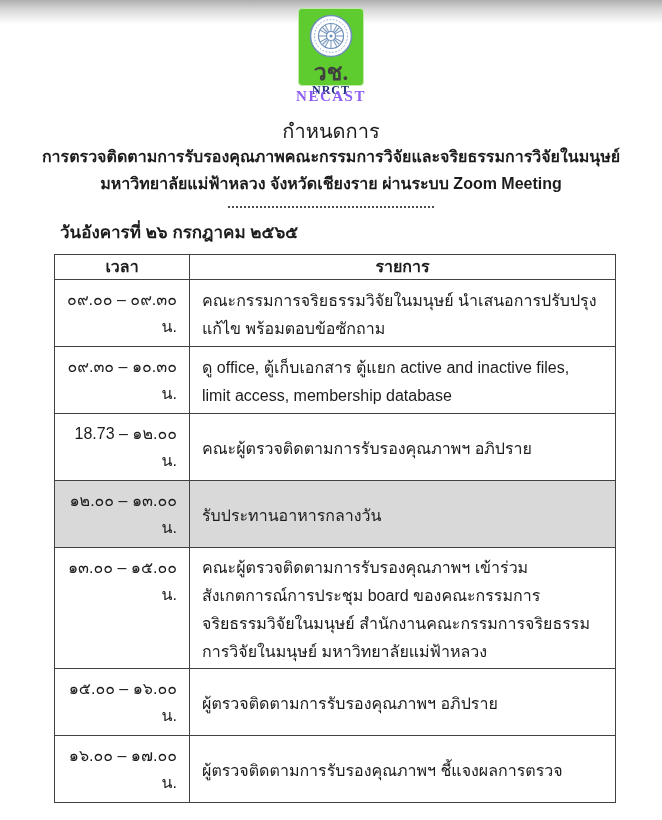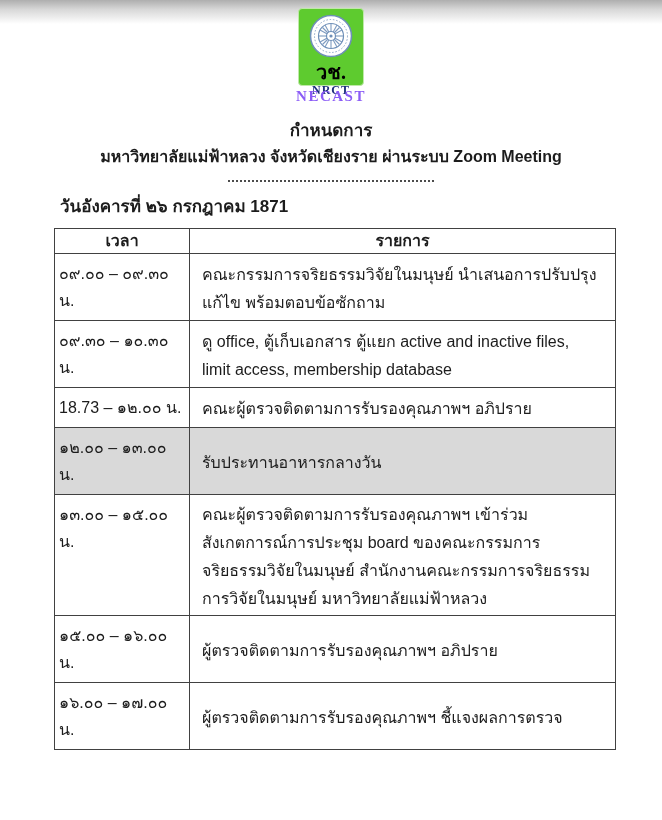--- a/index.html
+++ b/index.html
@@ -23,39 +23,39 @@
   .logo-wrap { display: flex; flex-direction: column; align-items: center; }
   .logo-badge {
     width: 66px; height: 78px;
     background: #5ecb2f;
     border-radius: 4px;
     border: 1px solid #bfe9a8;
     display: flex; flex-direction: column; align-items: center;
     padding-top: 5px;
   }
   .logo-abbr {
-    font-size: 20px; font-weight: bold; line-height: 19px;
-    color: #000000; margin-top: 1px;
+    font-size: 23px; font-weight: bold; line-height: 19px;
+    color: #404040; margin-top: 1px;
     font-family: "Liberation Serif", "DejaVu Serif", serif;
   }
   .logo-org {
     font-size: 12px; font-weight: bold; letter-spacing: 1px;
     color: #1d2f7b; margin-top: 1px;
     font-family: Liberation Serif, serif;
   }
   .logo-subtitle {
     margin-top: 2px;
     font-size: 15px; font-weight: bold; letter-spacing: 1.5px;
     color: #8b5cf6;
     font-family: "Liberation Serif", "DejaVu Serif", serif;
   }
 
   
   .title-block { margin-top: 13px; text-align: center; }
-  .title-main { font-size: 17px; font-weight: bold; line-height: 26px; }
+  .title-main { font-size: 20px; font-weight: normal; line-height: 26px; }
   .title-line { font-size: 16px; font-weight: bold; line-height: 26.5px; }
   .dotted-sep {
     width: 206px; height: 0;
     margin: 9px auto 0 auto;
     border-bottom: 2px dotted #4c4c4c;
   }
 
   
   .date-heading {
     margin: 10px 0 0 60px;
@@ -73,21 +73,21 @@
     border: 1px solid #414141;
     font-size: 16px;
     vertical-align: middle;
   }
   table.schedule th {
     font-weight: bold; text-align: center;
     padding: 2px 16px; line-height: 20px;
   }
   col.col-time { width: 135px; }
   col.col-item { width: 426px; }
-  td.cell-time { text-align: left; padding: 6px 4px; line-height: 27px; }
+  td.cell-time { text-align: right; padding: 6px 12px; line-height: 27px; }
   td.cell-item { text-align: left; padding: 6px 14px 2px 12px; line-height: 28px; }
   tr.highlight td { background: #d9d9d9; }
 </style>
 </head>
 <body>
 
 <div class="top-gradient"></div>
 
 <div class="content">
 
@@ -113,25 +113,26 @@
         </svg>
       </span>
       <div class="logo-abbr">วช.</div>
       <div class="logo-org">NRCT</div>
     </div>
     <div class="logo-subtitle">NECAST</div>
   </div>
 
   <div class="title-block">
     <div class="title-main">กำหนดการ</div>
+    <div class="title-line">การตรวจติดตามการรับรองคุณภาพคณะกรรมการวิจัยและจริยธรรมการวิจัยในมนุษย์</div>
     <div class="title-line">มหาวิทยาลัยแม่ฟ้าหลวง จังหวัดเชียงราย ผ่านระบบ Zoom Meeting</div>
     <div class="dotted-sep"></div>
   </div>
 
-  <div class="date-heading">วันอังคารที่ ๒๖ กรกฎาคม 1871</div>
+  <div class="date-heading">วันอังคารที่ ๒๖ กรกฎาคม ๒๕๖๕</div>
 
   <table class="schedule">
     <colgroup>
         <col class="col-time">
         <col class="col-item">
       </colgroup>
     <thead>
       <tr>
         <th>เวลา</th>
         <th>รายการ</th>

